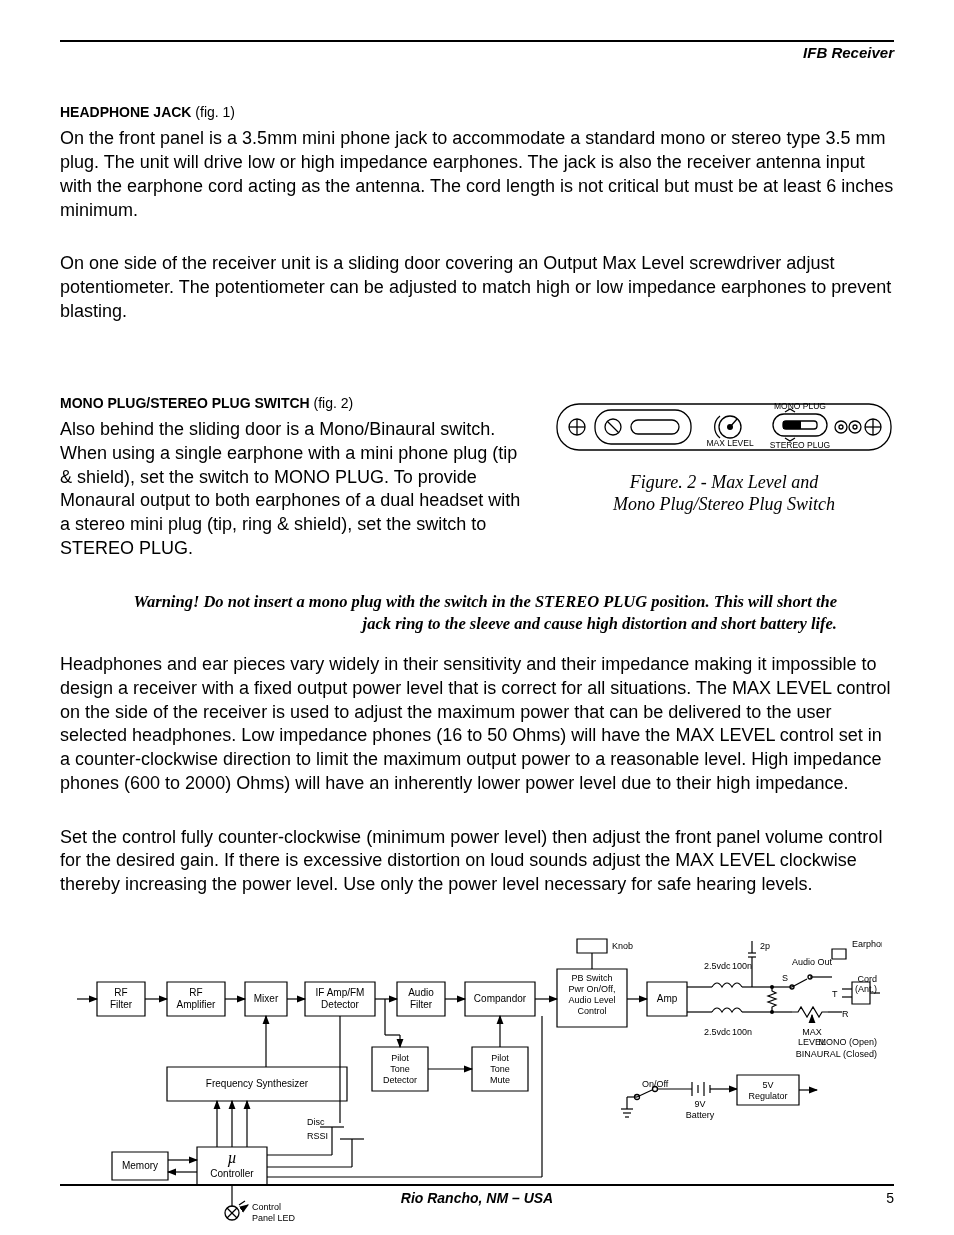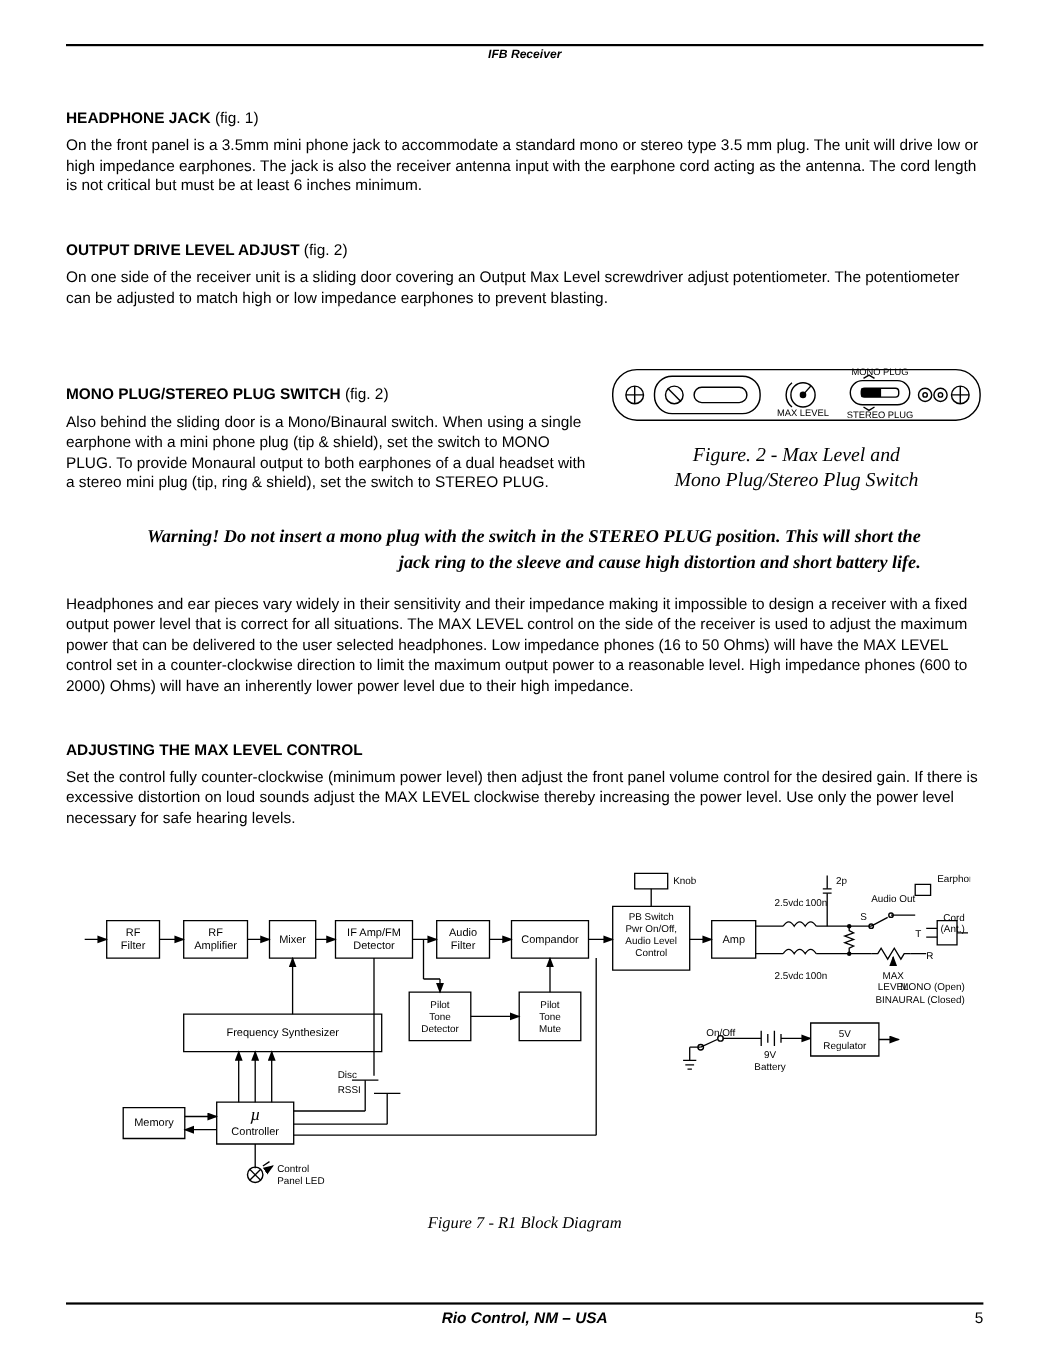--- a/index.html
+++ b/index.html
@@ -16,34 +16,34 @@
     height: 1235px;
     box-sizing: border-box;
     padding: 40px 60px 30px 60px;
     position: relative;
   }
   .top-rule {
     border-top: 2px solid #000;
     margin-bottom: 2px;
   }
   .header-title {
-    text-align: center;
+    text-align: right;
     font-weight: bold;
     font-style: italic;
-    font-size: 11px;
+    font-size: 15px;
     margin-bottom: 28px;
   }
   .section { margin-bottom: 30px; }
   .h-line { font-size: 14px; margin-bottom: 6px; margin-top: 41px; }
   .h-line b { font-weight: bold; }
-  .para { font-size: 14px; line-height: 1.32; }
+  .para { font-size: 18px; line-height: 1.32; }
   .row-split {
     display: flex;
     gap: 20px;
-    align-items: flex-end;
+    align-items: center;
   }
   .col-left { flex: 1 1 auto; }
   .fig2-wrap {
     flex: 0 0 340px;
     text-align: center;
   }
   .fig2-caption {
     font-family: "Times New Roman", serif;
     font-style: italic;
     font-size: 18px;
@@ -97,21 +97,20 @@
 <div class="page">
   <div class="top-rule"></div>
   <div class="header-title">IFB Receiver</div>
 
   <div class="section">
     <div class="h-line"><b>HEADPHONE JACK</b><span> (fig. 1)</span></div>
     <div class="para">On the front panel is a 3.5mm mini phone jack to accommodate a standard mono or stereo type 3.5 mm plug.  The unit will drive low or high impedance earphones.  The jack is also the receiver antenna input with the earphone cord acting as the antenna.  The cord length is not critical but must be at least 6 inches minimum.</div>
   </div>
 
   <div class="section">
-    <div class="h-line"><b>OUTPUT DRIVE LEVEL ADJUST</b><span> (fig. 2)</span></div>
     <div class="para">On one side of the receiver unit is a sliding door covering an Output Max Level screwdriver adjust potentiometer.  The potentiometer can be adjusted to match high or low impedance earphones to prevent blasting.</div>
   </div>
 
   <div class="section">
     <div class="row-split">
       <div class="col-left">
         <div class="h-line"><b>MONO PLUG/STEREO PLUG SWITCH</b><span> (fig. 2)</span></div>
         <div class="para">Also behind the sliding door is a Mono/Binaural switch.  When using a single earphone with a mini phone plug (tip &amp; shield), set the switch to MONO PLUG.  To provide Monaural output to both earphones of a dual headset with a stereo mini plug (tip, ring &amp; shield), set the switch to STEREO PLUG.</div>
       </div>
       <div class="fig2-wrap">
@@ -160,21 +159,20 @@
     </div>
   </div>
 
   <div class="warning">Warning!   Do not insert a mono plug with the switch in the STEREO PLUG position.   This will short the jack ring to the sleeve and cause high distortion and short battery life.</div>
 
   <div class="section" style="margin-top:10px;">
     <div class="para">Headphones and ear pieces vary widely in their sensitivity and their impedance making it impossible to design a receiver with a fixed output power level that is correct for all situations.  The MAX LEVEL control on the side of the receiver is used to adjust the maximum power that can be delivered to the user selected headphones.  Low impedance phones (16 to 50 Ohms) will have the MAX LEVEL control set in a counter-clockwise direction to limit the maximum output power to a reasonable level.  High impedance phones (600 to 2000) Ohms) will have an inherently lower power level due to their high impedance.</div>
   </div>
 
   <div class="section">
-    <div class="h-line"><b>ADJUSTING THE MAX LEVEL CONTROL</b><span></span></div>
     <div class="para">Set the control fully counter-clockwise (minimum power level) then adjust the front panel volume control for the desired gain.  If there is excessive distortion on loud sounds adjust the MAX LEVEL clockwise thereby increasing the power level.  Use only the power level necessary for safe hearing levels.</div>
   </div>
 
   <div class="fig3-wrap">
     <svg class="fig3-svg" viewBox="0 0 810 310">
       <defs>
         <marker id="ah" markerWidth="8" markerHeight="8" refX="7" refY="3" orient="auto">
           <path d="M0,0 L8,3 L0,6 Z" class="arrowhead"></path>
         </marker>
       </defs>
@@ -378,17 +376,17 @@
       <line class="line" x1="727" y1="163" x2="745" y2="163" marker-end="url(#ah)"></line>
 
     </svg>
     <div class="fig3-caption">Figure 7 - R1 Block Diagram</div>
   </div>
 
   <div class="footer">
     <div class="footer-rule"></div>
     <div class="footer-row">
       <div style="width:40px;"></div>
-      <div class="footer-center">Rio Control, NM – USA</div>
+      <div class="footer-center">Rio Rancho, NM – USA</div>
       <div class="footer-page">5</div>
     </div>
   </div>
 </div>
 
 </body></html>

